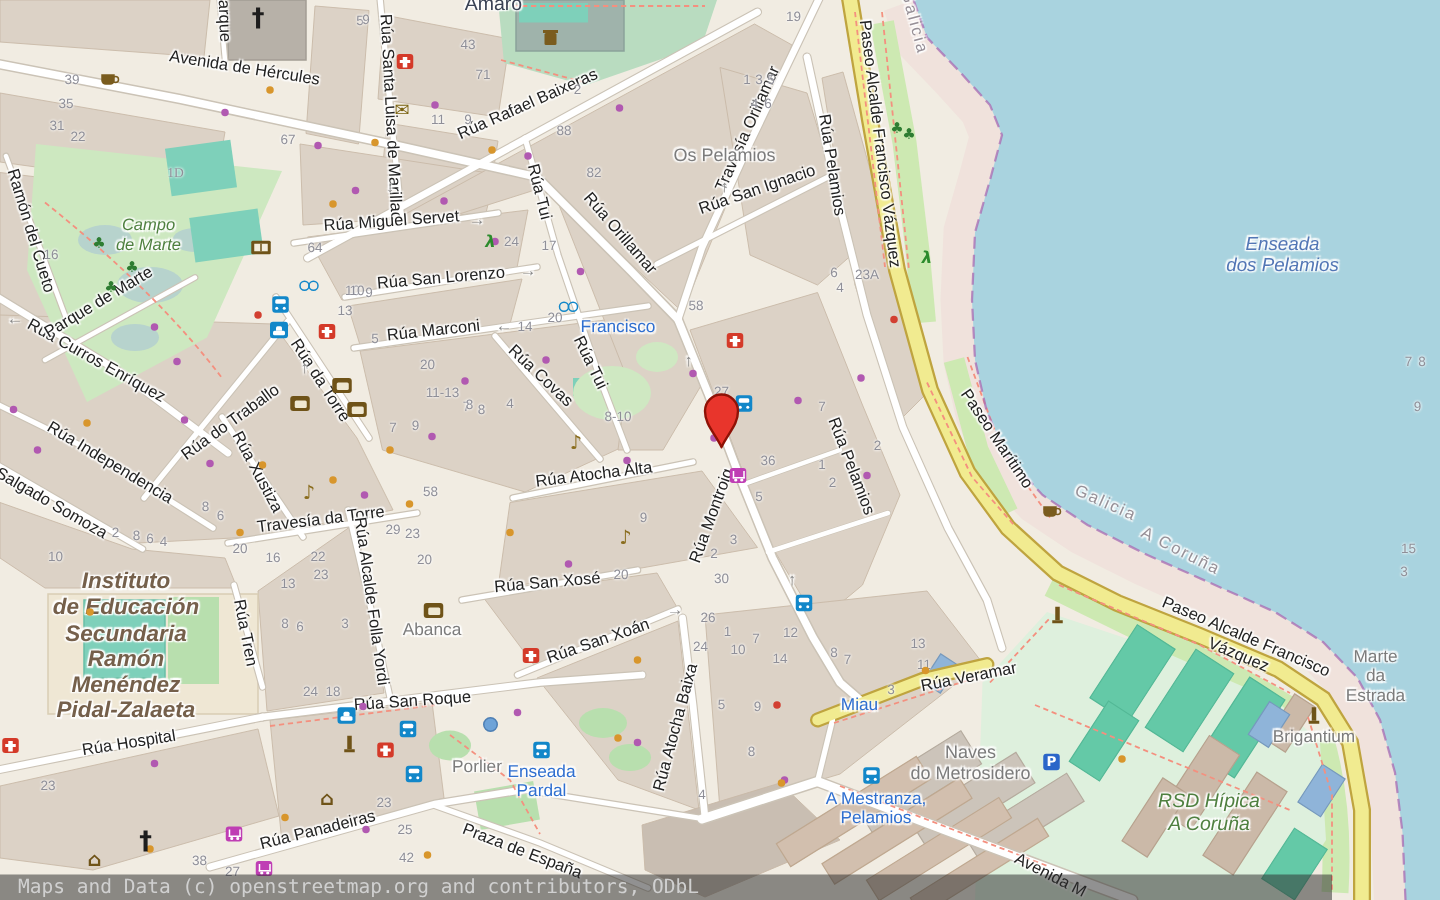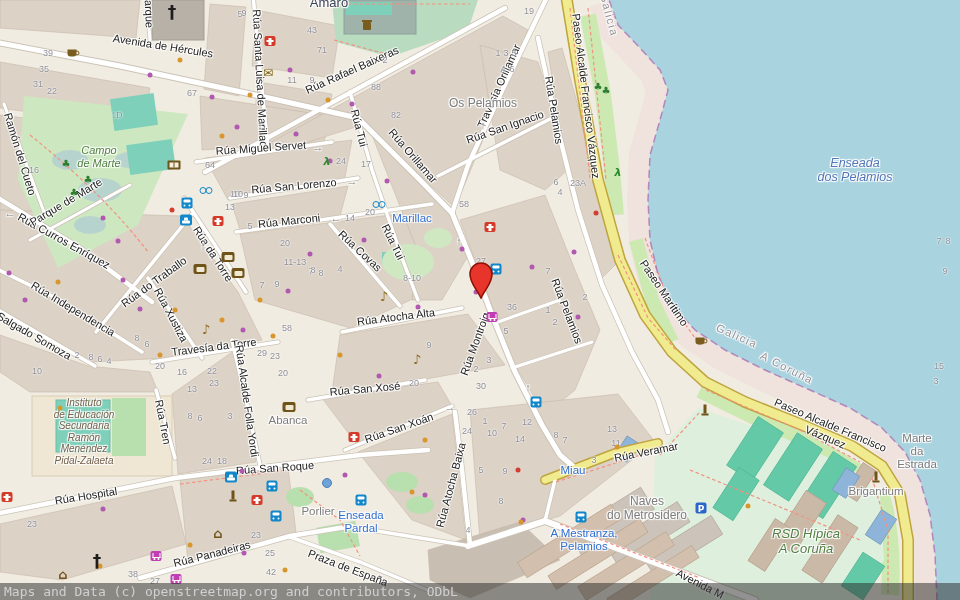--- a/index.html
+++ b/index.html
@@ -7,21 +7,21 @@
   #map svg{position:absolute;left:0;top:0;}
   .layer{position:absolute;left:0;top:0;width:960px;height:600px;pointer-events:none;}
   .lbl{position:absolute;white-space:pre-line;text-align:center;font:11px "Liberation Sans",sans-serif;color:#2b2b2b;line-height:1.15;
        text-shadow:-1px -1px 1px #fff,1px -1px 1px #fff,-1px 1px 1px #fff,1px 1px 1px #fff,0 0 2px #fff;}
   .street{color:#222;}
   .place{color:#7c7c7c;font-size:11.5px;}
   .city{color:#3a4254;font-size:13px;}
   .boundary{color:#979097;letter-spacing:1.5px;font-size:11px;}
   .water-lbl{color:#5276b5;font-style:italic;font-size:12.5px;}
   .park-lbl{color:#4f8040;font-style:italic;font-size:11px;}
-  .school-lbl{color:#75604b;font-style:italic;font-size:10px;}
+  .school-lbl{color:#75604b;font-style:italic;font-size:15px;font-weight:bold;}
   .transit{color:#2f6fd0;font-size:11.5px;}
   .housenum{color:#8f8f98;font-size:9px;text-shadow:0 0 2px #fff,0 0 2px #fff;}
   .arrow{color:#8a8a8a;font-size:11px;font-weight:bold;}
   .dot{position:absolute;width:5px;height:5px;border-radius:50%;transform:translate(-50%,-50%);}
   .dot-p{background:#b159b1;}.dot-o{background:#d8962c;}.dot-r{background:#d23f31;}
   .poi{position:absolute;display:flex;align-items:center;justify-content:center;font-family:"DejaVu Sans",sans-serif;}
   .church-cross-icon{color:#1d1d1d;font-size:17px;font-weight:bold;}
   .tree-icon{color:#2e7d32;font-size:10px;}
   .runner-icon{color:#2c8b2c;font-size:11px;font-weight:bold;font-style:italic;}
   .music-note-icon{color:#8a6d1e;font-size:13px;font-weight:bold;}
@@ -49,22 +49,22 @@
   .bike-icon{width:13px;height:8px;position:absolute;}
   .bike-icon::before,.bike-icon::after{content:"";position:absolute;bottom:0;width:5px;height:5px;border:1.4px solid #1287c9;border-radius:50%;}
   .bike-icon::before{left:0;}.bike-icon::after{right:0;}
   .cafe-icon{width:9px;height:7px;background:#7a5c1e;border-radius:0 0 3px 3px;position:absolute;}
   .cafe-icon::after{content:"";position:absolute;right:-3px;top:1px;width:3px;height:3px;border:1.2px solid #7a5c1e;border-radius:50%;}
   .waste-bin-icon{width:8px;height:8px;background:#7a5c1e;border-radius:1px;position:absolute;}
   .waste-bin-icon::before{content:"";position:absolute;left:-1px;top:-2px;width:10px;height:1.5px;background:#7a5c1e;}
   .parking-icon{width:11px;height:11px;background:#2b66c9;border-radius:2px;color:#fff;font-size:9px;font-weight:bold;position:absolute;}
   .fountain-icon{width:8px;height:8px;background:#6ea3d8;border-radius:50%;border:1px solid #4e7fb4;position:absolute;}
   #marker{position:absolute;width:28px;height:38px;}
-  #attribution{position:absolute;left:0;bottom:0;width:960px;height:17px;background:rgba(45,45,45,0.52);
-     color:#d0d0d0;font:13px "DejaVu Sans Mono",monospace;line-height:17px;padding-left:4px;box-sizing:border-box;}
+  #attribution{position:absolute;left:0;bottom:0;width:888px;height:17px;background:rgba(45,45,45,0.52);
+     color:#d0d0d0;font:13px "DejaVu Sans Mono",monospace;line-height:17px;padding-left:12px;box-sizing:border-box;}
 </style>
 </head>
 <body>
 
 <div id="map">
 
   <svg width="960" height="600" viewBox="0 0 960 600">
     <rect x="0" y="0" width="960" height="600" fill="#f1ece2"></rect>
 
     <g fill="#dcd2c6" stroke="#c8b9a7" stroke-width="0.6">
@@ -542,21 +542,21 @@
       <div class="poi tree-icon" style="left: 598px; top: 86px; transform: translate(-50%, -50%) rotate(0deg);">♣</div>
       <div class="poi tree-icon" style="left: 606px; top: 90px; transform: translate(-50%, -50%) rotate(0deg);">♣</div>
       <div class="poi cafe-icon" style="left: 72px; top: 53px; transform: translate(-50%, -50%) rotate(0deg);"></div>
       <div class="poi cafe-icon" style="left: 700px; top: 341px; transform: translate(-50%, -50%) rotate(0deg);"></div>
       <div class="poi waste-bin-icon" style="left: 367px; top: 26px; transform: translate(-50%, -50%) rotate(0deg);"></div>
       <div class="poi parking-icon" style="left: 701px; top: 508px; transform: translate(-50%, -50%) rotate(0deg);">P</div>
       <div class="poi fountain-icon" style="left: 327px; top: 483px; transform: translate(-50%, -50%) rotate(0deg);"></div>
     </div>
   <div class="layer">
 
-  <div class="lbl transit" style="left: 412px; top: 219px; transform: translate(-50%, -50%) rotate(0deg);">Marillac</div>
+  <div class="lbl transit" style="left: 412px; top: 219px; transform: translate(-50%, -50%) rotate(0deg);">Francisco</div>
       <div class="lbl transit" style="left: 573px; top: 471px; transform: translate(-50%, -50%) rotate(0deg);">Miau</div>
       <div class="lbl transit" style="left: 361px; top: 522px; transform: translate(-50%, -50%) rotate(0deg);">Enseada
 Pardal</div>
       <div class="lbl transit" style="left: 584px; top: 540px; transform: translate(-50%, -50%) rotate(0deg);">A Mestranza,
 Pelamios</div>
     </div>
 
   <svg id="marker" viewBox="0 0 28 38" style="left: 467px; top: 261px;">
     <path d="M14,37 C9,27 3,22 3,13 A11,11 0 1 1 25,13 C25,22 19,27 14,37 Z" fill="#e8352c" stroke="#8f1206" stroke-width="1.6"></path>
   </svg>

